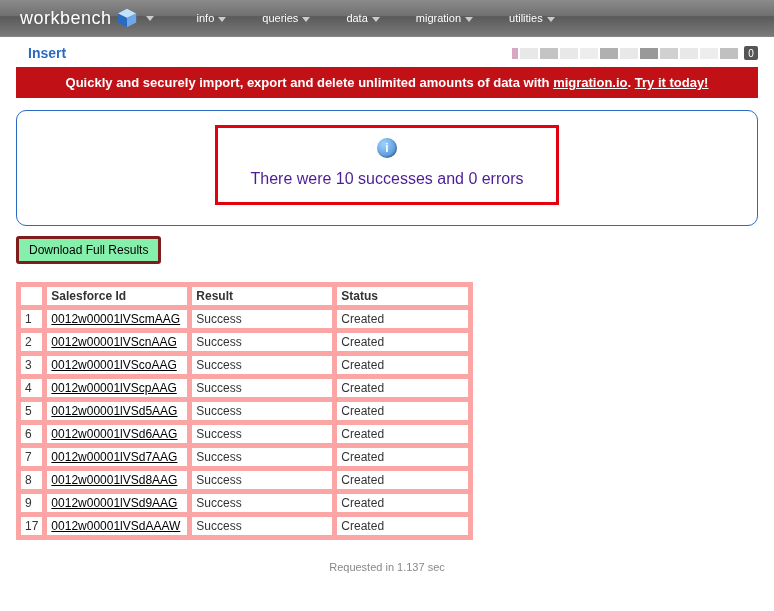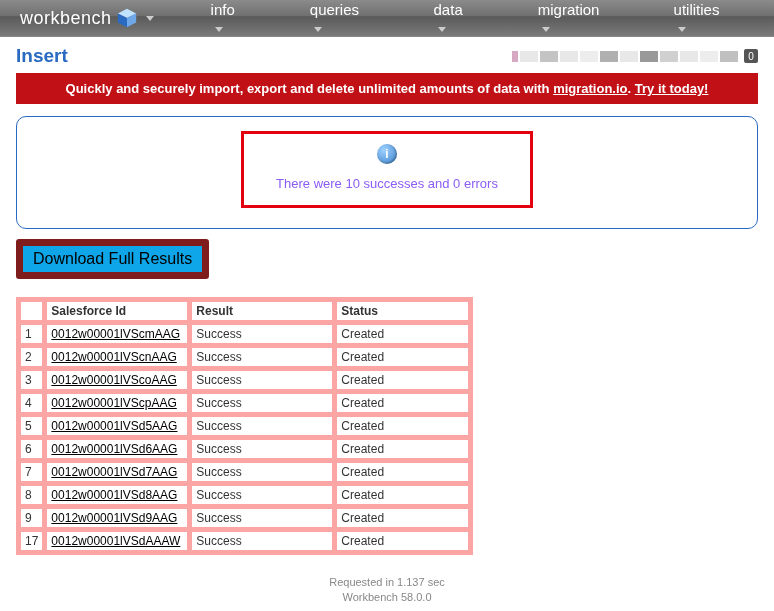--- a/index.html
+++ b/index.html
@@ -36,34 +36,35 @@
   .brand .caret, .nav-item .caret {
     width: 0; height: 0;
     border-left: 4px solid transparent;
     border-right: 4px solid transparent;
     border-top: 5px solid #ccc;
     display: inline-block;
     margin-left: 4px;
   }
   .nav-item {
     color: #fff;
-    font-size: 15px;
-    margin: 0 32px;
+    font-size: 11px;
+    margin: 0 18px;
     cursor: pointer;
   }
   
   .title-row {
     display: flex;
     align-items: center;
     padding: 8px 16px 6px 16px;
   }
   .page-title {
     color: #2a6ac1;
-    font-size: 19px;
+    font-size: 14px;
     font-weight: bold;
+    margin-left: 12px;
   }
   .title-spacer { flex: 1; }
   .colorblocks {
     display: flex;
     align-items: center;
     gap: 2px;
   }
   .colorblocks .cb {
     width: 18px; height: 11px;
     display: inline-block;
@@ -109,31 +110,31 @@
     background: radial-gradient(circle at 35% 30%, #9fd1ff, #3a7fc8);
     color: #fff;
     font-weight: bold;
     font-size: 12px;
     display: inline-flex;
     align-items: center; justify-content: center;
     margin-bottom: 12px;
     box-shadow: inset -1px -1px 2px rgba(0,0,0,0.3);
   }
   .info-text {
-    color: #8b5cf6;
-    font-size: 13px;
+    color: #4c1d95;
+    font-size: 16px;
   }
   
   .btn-row { margin: 6px 16px 18px 16px; }
   .dl-btn {
     font-family: inherit;
-    font-size: 16px;
+    font-size: 12px;
     padding: 4px 10px;
-    background: #0ea5e9;
-    border: 7px solid #7f1d1d;
+    background: #86efac;
+    border: 3px solid #7f1d1d;
     border-radius: 3px;
     cursor: pointer;
   }
   
   .results {
     margin: 0 16px;
     border-collapse: collapse;
     font-size: 12px;
   }
   .results th, .results td {
@@ -281,14 +282,13 @@
         <td class="num">17</td>
         <td class="sfid"><a href="#">0012w00001lVSdAAAW</a></td>
         <td class="res">Success</td>
         <td class="stat">Created</td>
       </tr>
     </tbody>
 </table>
 
 <div class="footer">
   <div>Requested in 1.137 sec</div>
-  <div>Workbench 58.0.0</div>
 </div>
 
 </body></html>

